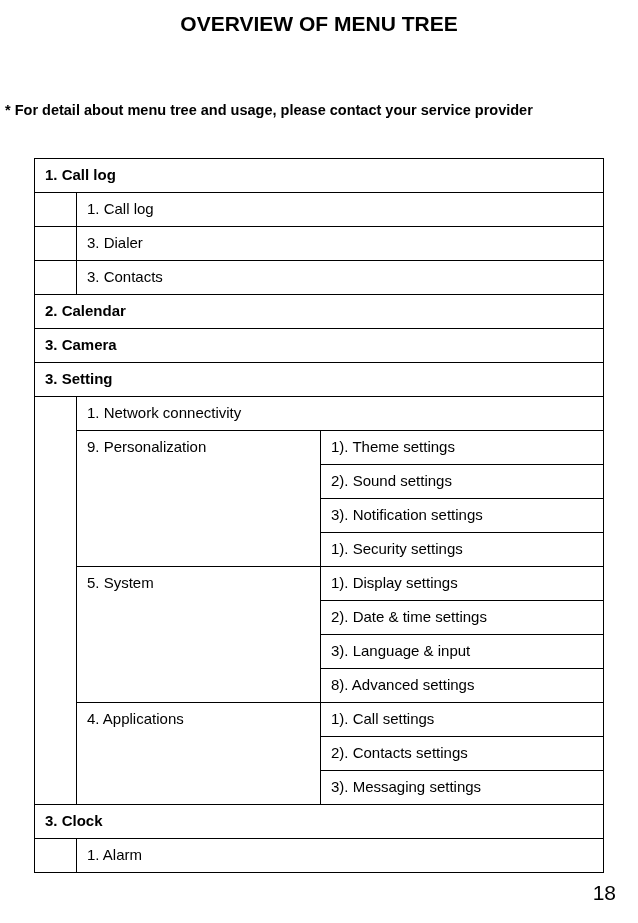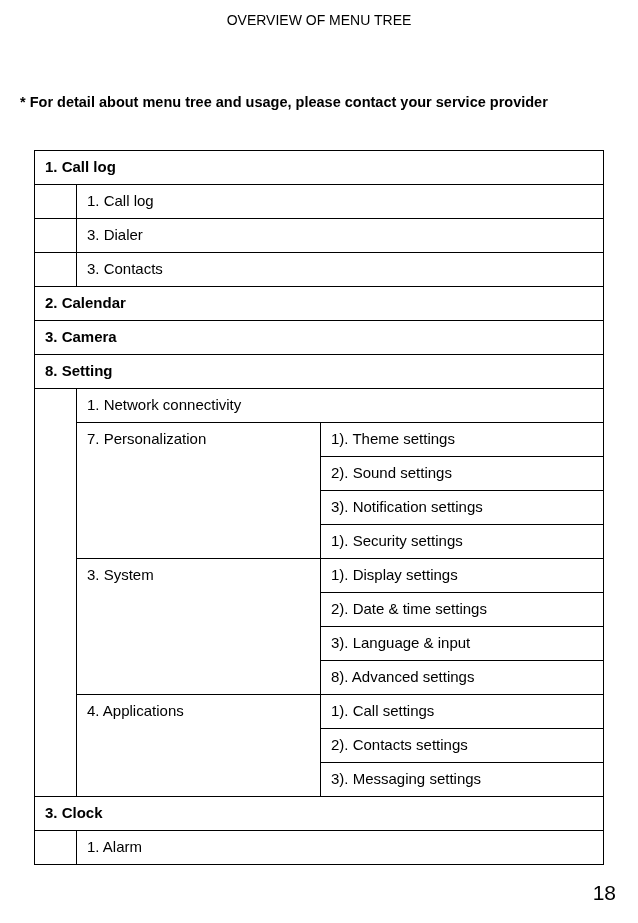--- a/index.html
+++ b/index.html
@@ -10,29 +10,29 @@
     body {
       width: 638px;
       height: 923px;
       background: #fff;
       font-family: Arial, Helvetica, sans-serif;
       color: #000;
       position: relative;
     }
     .page-title {
       text-align: center;
-      font-weight: normal;
-      font-size: 14px;
+      font-weight: bold;
+      font-size: 21px;
       padding-top: 12px;
       padding-bottom: 8px;
     }
     .note {
       font-weight: bold;
       font-size: 14.5px;
-      padding-left: 20px;
+      padding-left: 5px;
       margin-top: 58px;
       margin-bottom: 40px;
     }
     .menu-table {
       width: 570px;
       margin-left: 34px;
       border-collapse: collapse;
     }
     .menu-table td {
       border: 1.5px solid #000;
@@ -82,44 +82,44 @@
         <td colspan="2">3.  Contacts</td>
       </tr>
 
   <tr>
         <td colspan="3" class="bold">2. Calendar</td>
       </tr>
   <tr>
         <td colspan="3" class="bold">3. Camera</td>
       </tr>
   <tr>
-        <td colspan="3" class="bold">8. Setting</td>
+        <td colspan="3" class="bold">3. Setting</td>
       </tr>
 
   <tr>
         <td rowspan="12" class="col-spacer"></td>
         <td colspan="2">1.  Network  connectivity</td>
       </tr>
 
   <tr>
-        <td rowspan="4" class="col-mid">7.  Personalization</td>
+        <td rowspan="4" class="col-mid">9.  Personalization</td>
         <td>1).  Theme  settings</td>
       </tr>
   <tr>
         <td>2).  Sound  settings</td>
       </tr>
   <tr>
         <td>3).  Notification  settings</td>
       </tr>
   <tr>
         <td>1).  Security  settings</td>
       </tr>
 
   <tr>
-        <td rowspan="4" class="col-mid">3.  System</td>
+        <td rowspan="4" class="col-mid">5.  System</td>
         <td>1).  Display  settings</td>
       </tr>
   <tr>
         <td>2).  Date  &amp;  time  settings</td>
       </tr>
   <tr>
         <td>3).  Language  &amp;  input</td>
       </tr>
   <tr>
         <td>8).  Advanced  settings</td>

